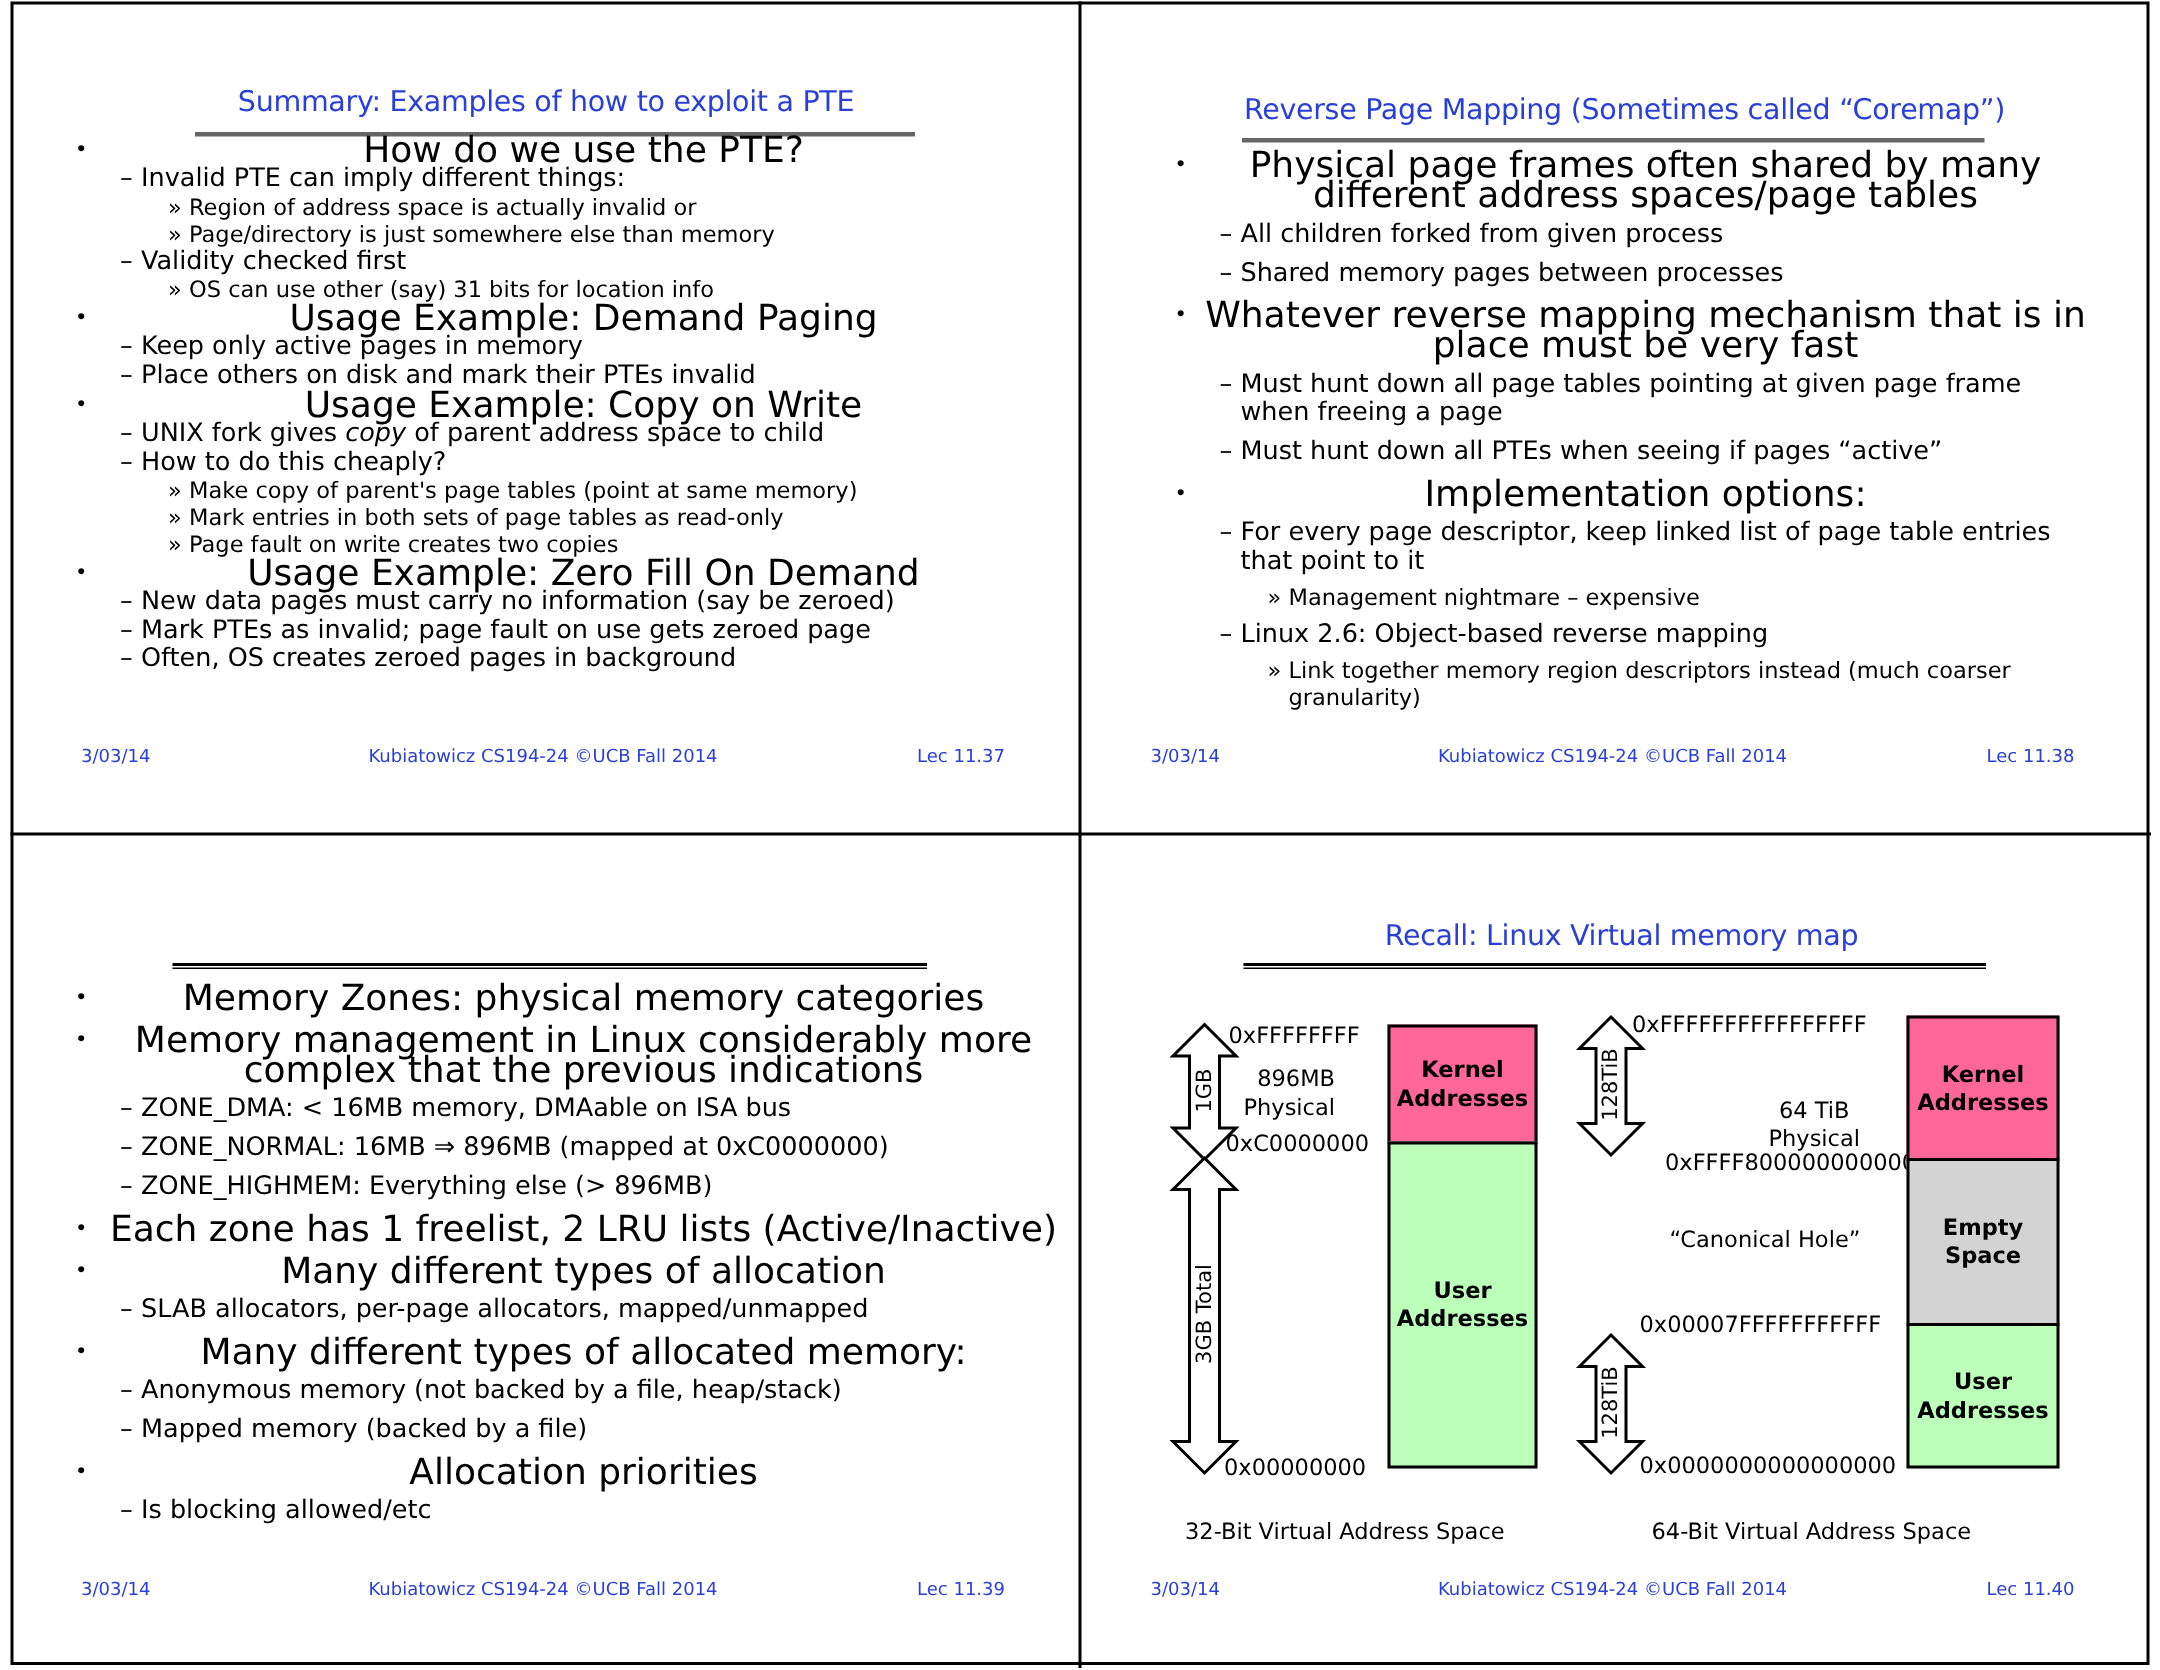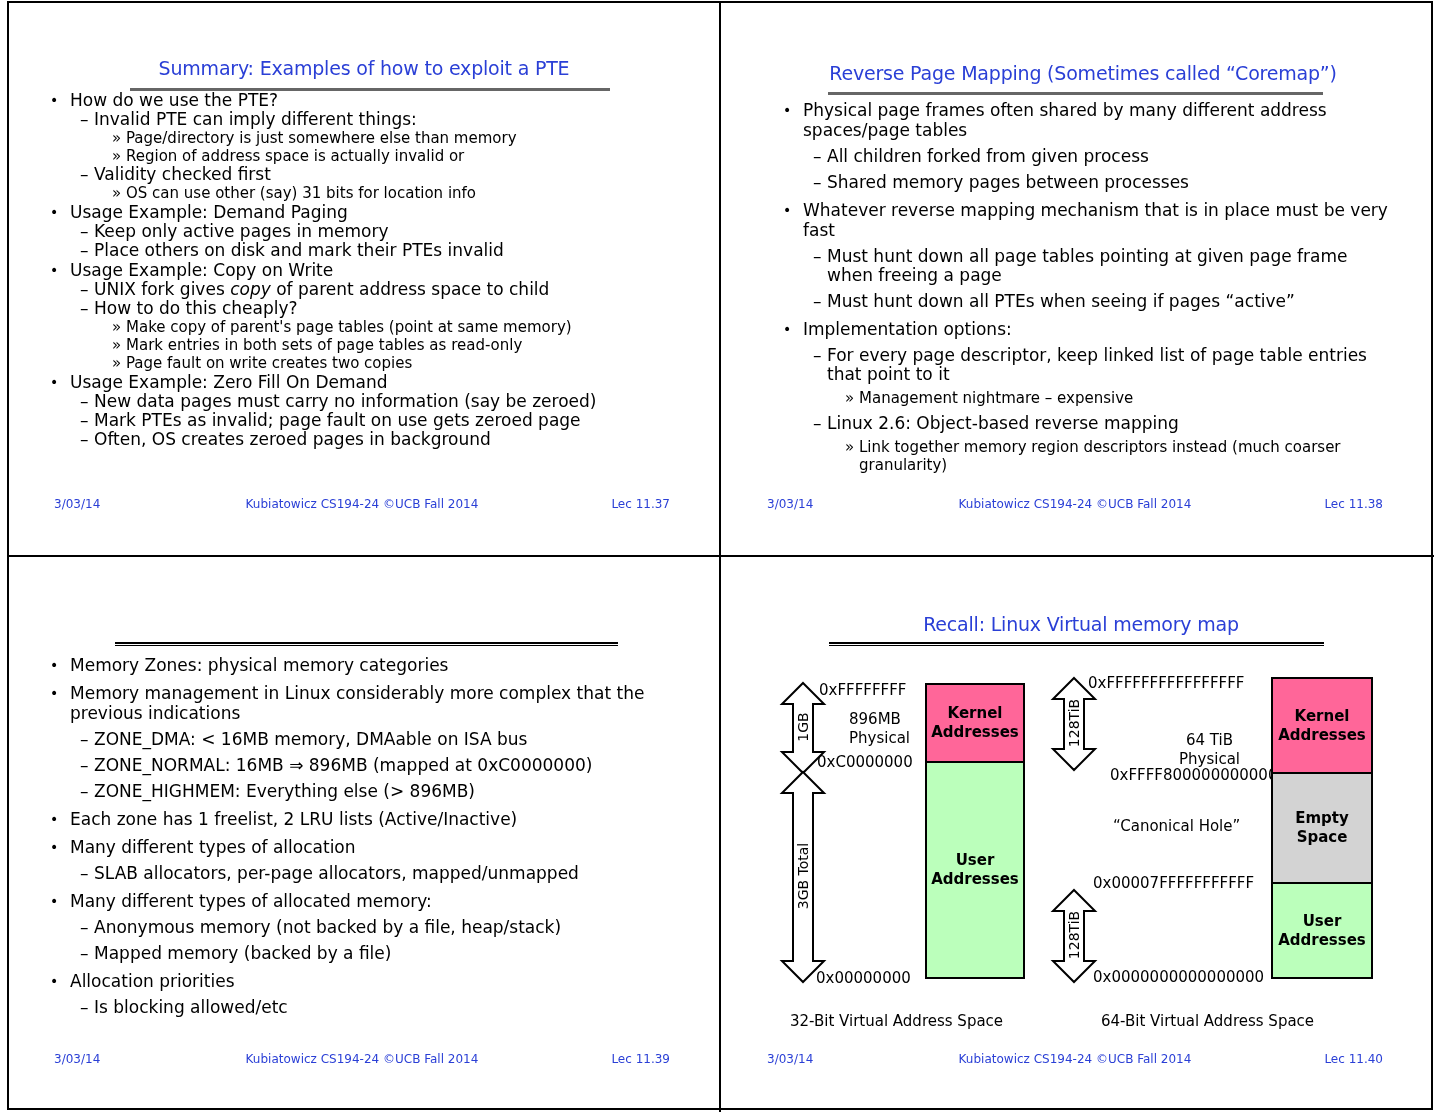--- a/index.html
+++ b/index.html
@@ -10,21 +10,21 @@
   .vdiv { position: absolute; left: 719px; top: 1px; width: 2px; height: 1111px; background: #000; }
   .hdiv { position: absolute; left: 7px; top: 555px; width: 1427px; height: 2px; background: #000; }
 
   .slide { position: absolute; width: 712px; height: 478px; }
   .title { position: absolute; left: 0; right: 0; text-align: center; color: #2a3fd6;
            font-size: 19px; letter-spacing: -0.2px; }
   .rule-gray { position: absolute; height: 3px; background: #666; }
   .rule-double { position: absolute; height: 4px; border-top: 2px solid #000; border-bottom: 1px solid #000; box-sizing: border-box; }
 
   .content { position: absolute; }
-  .l1 { position: relative; font-size: 17px; line-height: 20px; padding-left: 22px; }
+  .l1 { position: relative; font-size: 24px; line-height: 20px; padding-left: 22px; text-align: center; }
   .l1::before { content: "\2022"; position: absolute; left: 2px; top: 0; font-size: 14px; }
   .l2 { position: relative; font-size: 17px; line-height: 19px; padding-left: 46px; }
   .l2::before { content: "\2013"; position: absolute; left: 32px; top: 0; }
   .l3 { position: relative; font-size: 15px; line-height: 18px; padding-left: 78px; }
   .l3::before { content: "\00BB"; position: absolute; left: 64px; top: 0; }
   .gap .l1 { margin-top: 8px; }
   .gap .l2 { margin-top: 7px; }
   .gap .l3 { margin-top: 5px; }
   .gap > div:first-child { margin-top: 0; }
 
@@ -48,22 +48,22 @@
 <div class="page-frame"></div>
 <div class="vdiv"></div>
 <div class="hdiv"></div>
 
 <div class="slide" style="left:8px; top:2px;">
   <div class="title" style="top:55px; left:0; right:0;">Summary: Examples of how to exploit a PTE</div>
   <div class="rule-gray" style="left:122px; top:86px; width:480px;"></div>
   <div class="content" id="s0" style="left:40px; top:88px; width:660px;">
       <div class="l1">How do we use the PTE?</div>
       <div class="l2">Invalid PTE can imply different things:</div>
+      <div class="l3">Region of address space is actually invalid or</div>
       <div class="l3">Page/directory is just somewhere else than memory</div>
-      <div class="l3">Region of address space is actually invalid or</div>
       <div class="l2">Validity checked first</div>
       <div class="l3">OS can use other (say) 31 bits for location info</div>
       <div class="l1">Usage Example: Demand Paging</div>
       <div class="l2">Keep only active pages in memory</div>
       <div class="l2">Place others on disk and mark their PTEs invalid</div>
       <div class="l1">Usage Example: Copy on Write</div>
       <div class="l2"><span>UNIX fork gives </span><i>copy</i><span> of parent address space to child</span></div>
       <div class="l2">How to do this cheaply?</div>
       <div class="l3">Make copy of parent's page tables (point at same memory)</div>
       <div class="l3">Mark entries in both sets of page tables as read-only</div>
@@ -136,21 +136,21 @@
       <polygon points="23,1 44,22 33,22 33,70 44,70 23,91 2,70 13,70 13,22 2,22" fill="#fff" stroke="#000" stroke-width="2"></polygon>
     </svg>
     <div class="arrow-text" style="left:62px; top:162px; width:40px;">1GB</div>
 
     <svg class="arrow-svg" style="left:59px; top:214px;" width="46" height="212" viewBox="0 0 46 212">
       <polygon points="23,1 44,22 33,22 33,190 44,190 23,211 2,190 13,190 13,22 2,22" fill="#fff" stroke="#000" stroke-width="2"></polygon>
     </svg>
     <div class="arrow-text" style="left:37px; top:311px; width:90px;">3GB Total</div>
 
     <div class="dg-label" style="left:98px; top:124px;">0xFFFFFFFF</div>
-    <div class="dg-label" style="left:128px; top:153px; text-align:left; line-height:19px;">
+    <div class="dg-label" style="left:108px; top:153px; text-align:right; line-height:19px;">
       <div>896MB</div>
       <div>Physical</div>
     </div>
     <div class="dg-label" style="left:96px; top:196px;">0xC0000000</div>
     <div class="dg-label" style="left:95px; top:412px;">0x00000000</div>
 
     <div class="dg-box" style="left:204px; top:126px; width:100px; height:80px; background:#ff6699;">
       <div>
           <div>Kernel</div>
           <div>Addresses</div>

